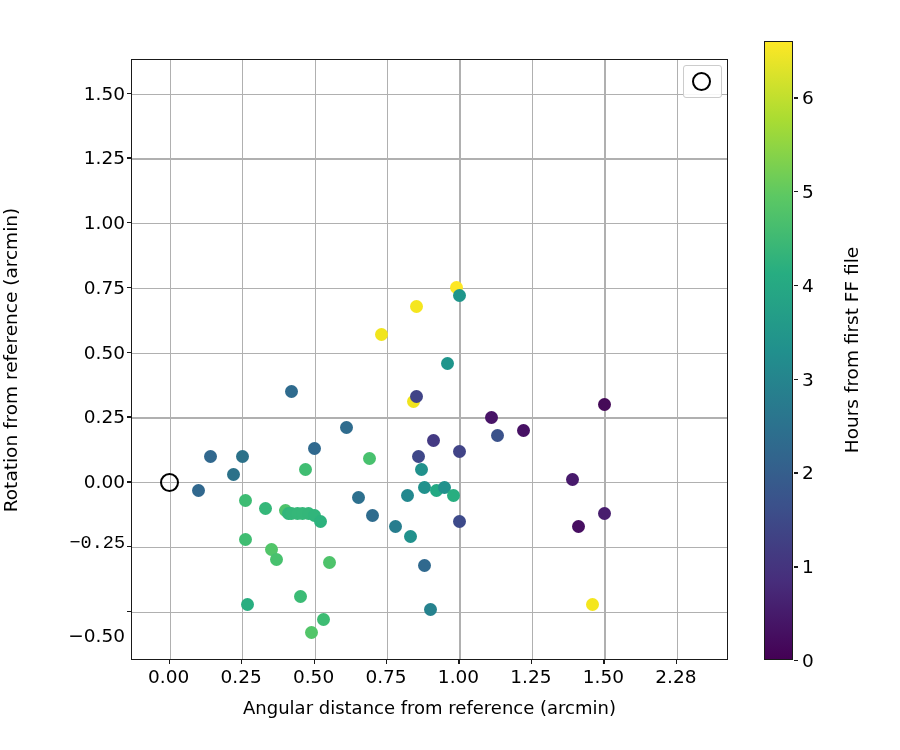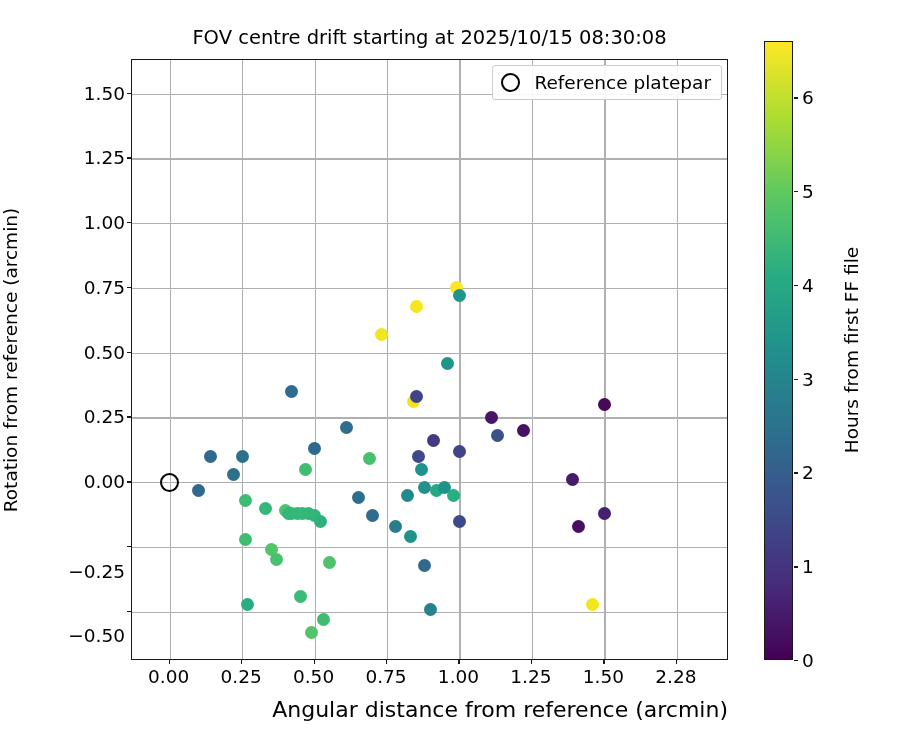--- a/index.html
+++ b/index.html
@@ -126,22 +126,22 @@
     color: #000000;
     transform: translateY(-50%);
     white-space: nowrap;
     text-align: right;
   }
   .axis-label-x {
     position: absolute;
     left: 131px;
     top: 697px;
     width: 597px;
-    text-align: right;
-    font-size: 22px;
+    text-align: center;
+    font-size: 18px;
     color: #000000;
   }
   .axis-label-y {
     position: absolute;
     left: 10px;
     top: 360px;
     font-size: 18.5px;
     color: #000000;
     transform: translate(-50%, -50%) rotate(-90deg);
     white-space: nowrap;
@@ -184,21 +184,20 @@
     color: #000000;
     transform: translate(-50%, -50%) rotate(-90deg);
     white-space: nowrap;
   }
 </style>
 </head>
 <body>
 
 <div id="figure">
 
-  <div class="fig-title">FOV centre drift starting at 2025/10/15 08:30:08</div>
 
   <div id="axes">
     <div id="gridlines">
         <div class="gridline-v" style="left: 37.6748px;"></div>
         <div class="gridline-v" style="left: 110.126px;"></div>
         <div class="gridline-v" style="left: 182.578px;"></div>
         <div class="gridline-v" style="left: 255.029px;"></div>
         <div class="gridline-v" style="left: 327.481px;"></div>
         <div class="gridline-v" style="left: 399.932px;"></div>
         <div class="gridline-v" style="left: 472.383px;"></div>
@@ -272,21 +271,20 @@
         <div class="pt" style="left: 460.791px; top: 544.009px; background: rgb(244, 230, 30);"></div>
         <div class="pt" style="left: 472.383px; top: 344.539px; background: rgb(69, 10, 88);"></div>
         <div class="pt" style="left: 472.383px; top: 453.341px; background: rgb(72, 30, 110);"></div>
       </div>
     <div id="ref-layer">
         <div class="refmarker" style="left: 37.6748px; top: 422.254px;"></div>
       </div>
 
     <div id="legend">
       <div class="lg-marker"></div>
-      <div class="lg-label">Reference platepar</div>
     </div>
   </div>
 
   <div id="xticks-layer">
       <div class="tick-x" style="left: 168.675px;"></div>
       <div class="ticklab-x" style="left: 168.675px;">0.00</div>
       <div class="tick-x" style="left: 241.126px;"></div>
       <div class="ticklab-x" style="left: 241.126px;">0.25</div>
       <div class="tick-x" style="left: 313.578px;"></div>
       <div class="ticklab-x" style="left: 313.578px;">0.50</div>
@@ -310,21 +308,21 @@
       <div class="ticklab-y" style="top: 222.203px;">1.00</div>
       <div class="tick-y" style="top: 286.966px;"></div>
       <div class="ticklab-y" style="top: 286.966px;">0.75</div>
       <div class="tick-y" style="top: 351.728px;"></div>
       <div class="ticklab-y" style="top: 351.728px;">0.50</div>
       <div class="tick-y" style="top: 416.491px;"></div>
       <div class="ticklab-y" style="top: 416.491px;">0.25</div>
       <div class="tick-y" style="top: 481.254px;"></div>
       <div class="ticklab-y" style="top: 481.254px;">0.00</div>
       <div class="tick-y" style="top: 546.017px;"></div>
-      <div class="ticklab-y" style="top: 571px;">−0.25</div>
+      <div class="ticklab-y" style="top: 543px; font-family: Liberation Mono, monospace;">−0.25</div>
       <div class="tick-y" style="top: 610.78px;"></div>
       <div class="ticklab-y" style="top: 610.78px; margin-top: 24px;">−0.50</div>
     </div>
 
   <div class="axis-label-x">Angular distance from reference (arcmin)</div>
   <div class="axis-label-y">Rotation from reference (arcmin)</div>
 
   <div id="cbar">
     <div id="cbar-gradient" style="background: linear-gradient(to top, rgb(68, 1, 84), rgb(71, 45, 123), rgb(59, 81, 139), rgb(44, 113, 142), rgb(33, 144, 141), rgb(39, 173, 129), rgb(92, 200, 99), rgb(170, 220, 50), rgb(253, 231, 37));"></div>
   </div>

